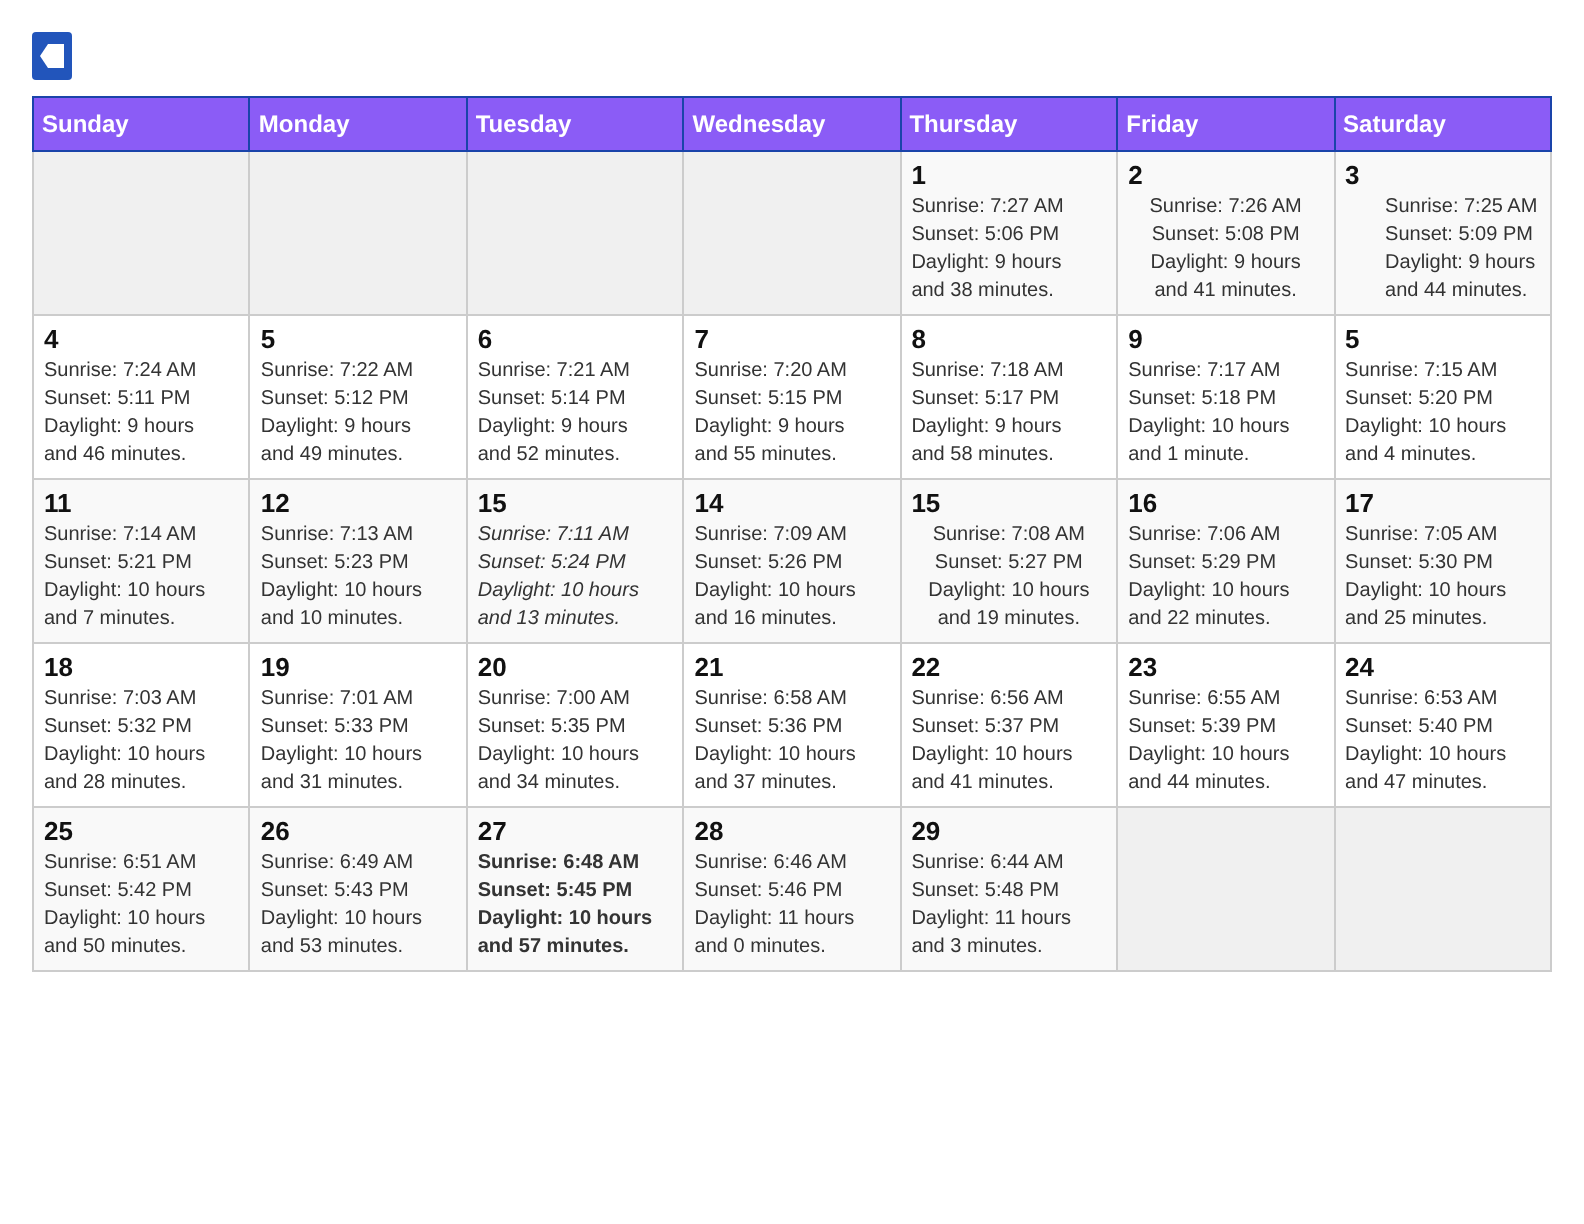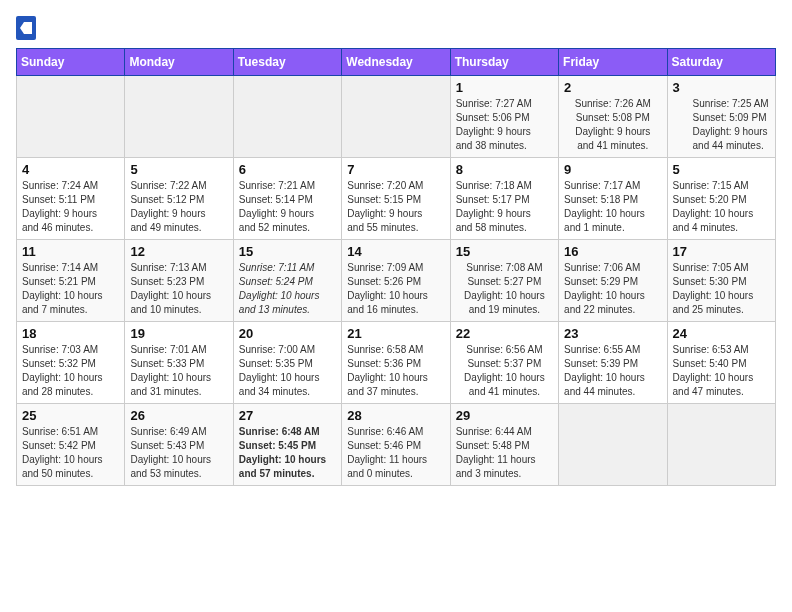--- a/index.html
+++ b/index.html
@@ -270,21 +270,21 @@
         </td>
         <td>
           <div class="day-num">21</div>
           <div class="day-info" style="white-space: pre-line;">Sunrise: 6:58 AM
 Sunset: 5:36 PM
 Daylight: 10 hours
 and 37 minutes.</div>
         </td>
         <td>
           <div class="day-num">22</div>
-          <div class="day-info" style="white-space: pre-line; text-align: center;">Sunrise: 6:56 AM
+          <div class="day-info" style="white-space: pre-line;">Sunrise: 6:56 AM
 Sunset: 5:37 PM
 Daylight: 10 hours
 and 41 minutes.</div>
         </td>
         <td>
           <div class="day-num">23</div>
           <div class="day-info" style="white-space: pre-line;">Sunrise: 6:55 AM
 Sunset: 5:39 PM
 Daylight: 10 hours
 and 44 minutes.</div>

